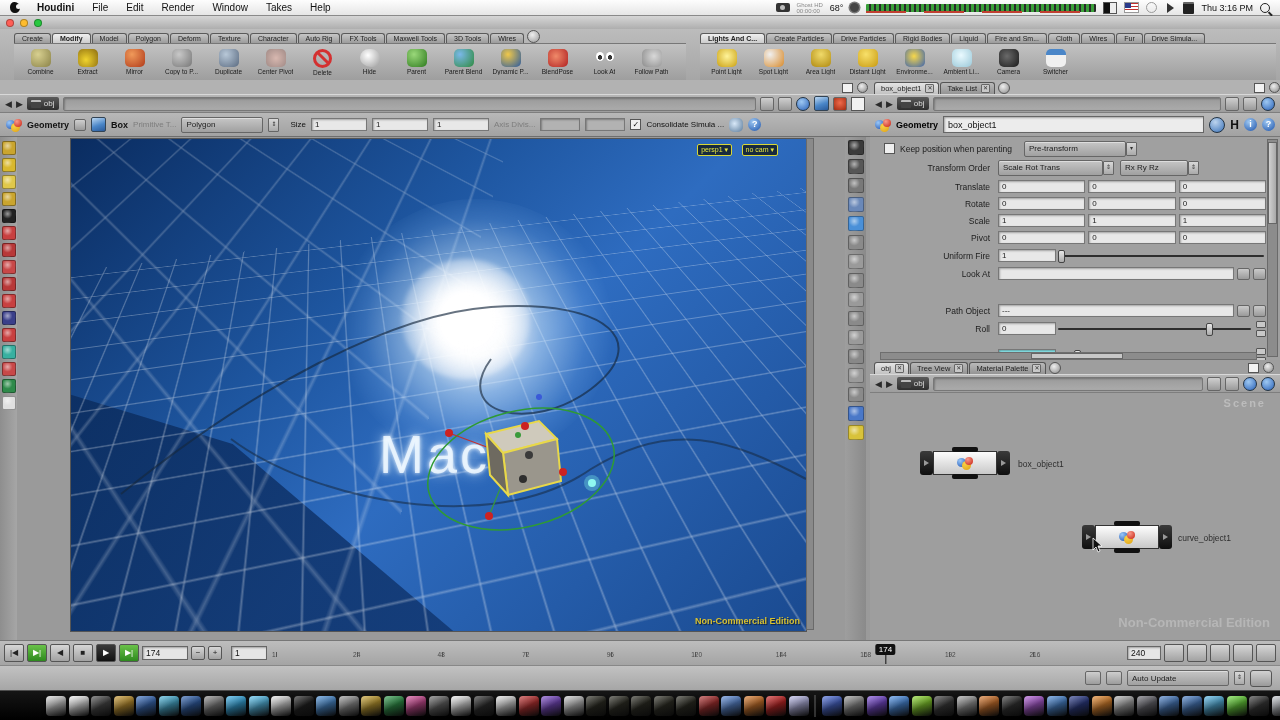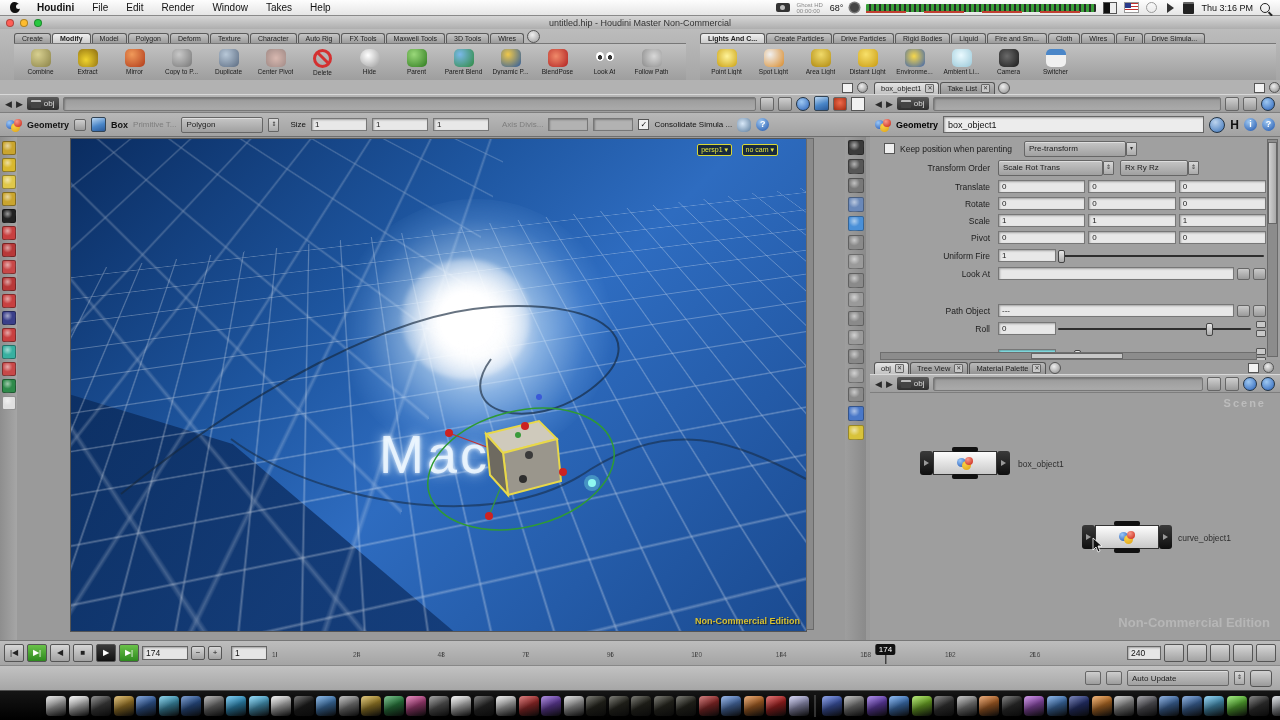--- a/index.html
+++ b/index.html
@@ -232,21 +232,20 @@
       <div class="mb-cal"></div>
       <span style="font-size:9px;">Thu 3:16 PM</span>
       <div class="mb-mag"></div>
     </div>
   </div>
 
   <div id="titlebar">
     <div class="tl" style="background:#ff5f57"></div>
     <div class="tl" style="background:#febc2e"></div>
     <div class="tl" style="background:#28c840"></div>
-    <div id="win-title">untitled.hip - Houdini Master Non-Commercial</div>
   </div>
 
   <div id="shelves">
     <div id="shelf-left" class="shelf">
       <div class="stabs">
         <div class="stab">Create</div>
         <div class="stab active">Modify</div>
         <div class="stab">Model</div>
         <div class="stab">Polygon</div>
         <div class="stab">Deform</div>
@@ -405,21 +404,21 @@
     <span style="margin-left:6px;">Size</span>
     <div class="numfield" style="width:56px">
         <span>1</span>
       </div>
     <div class="numfield" style="width:56px">
         <span>1</span>
       </div>
     <div class="numfield" style="width:56px">
         <span>1</span>
       </div>
-    <span class="dis" style="margin-left:8px;">Axis Divis...</span>
+    <span class="dis" style="">Axis Divis...</span>
     <div class="numfield dis" style="width:40px"></div>
     <div class="numfield dis" style="width:40px"></div>
     <div class="cbx"><span>✓</span></div>
     <span>Consolidate Simula ...</span>
     <div class="ticon" style="width:14px;height:14px;background:radial-gradient(circle at 40% 40%,#d8e8f8,#5a7a9a)"></div>
     <div class="bluehelp">?</div>
   </div>
 
   <div id="scene-body">
     <div id="leftbar">

